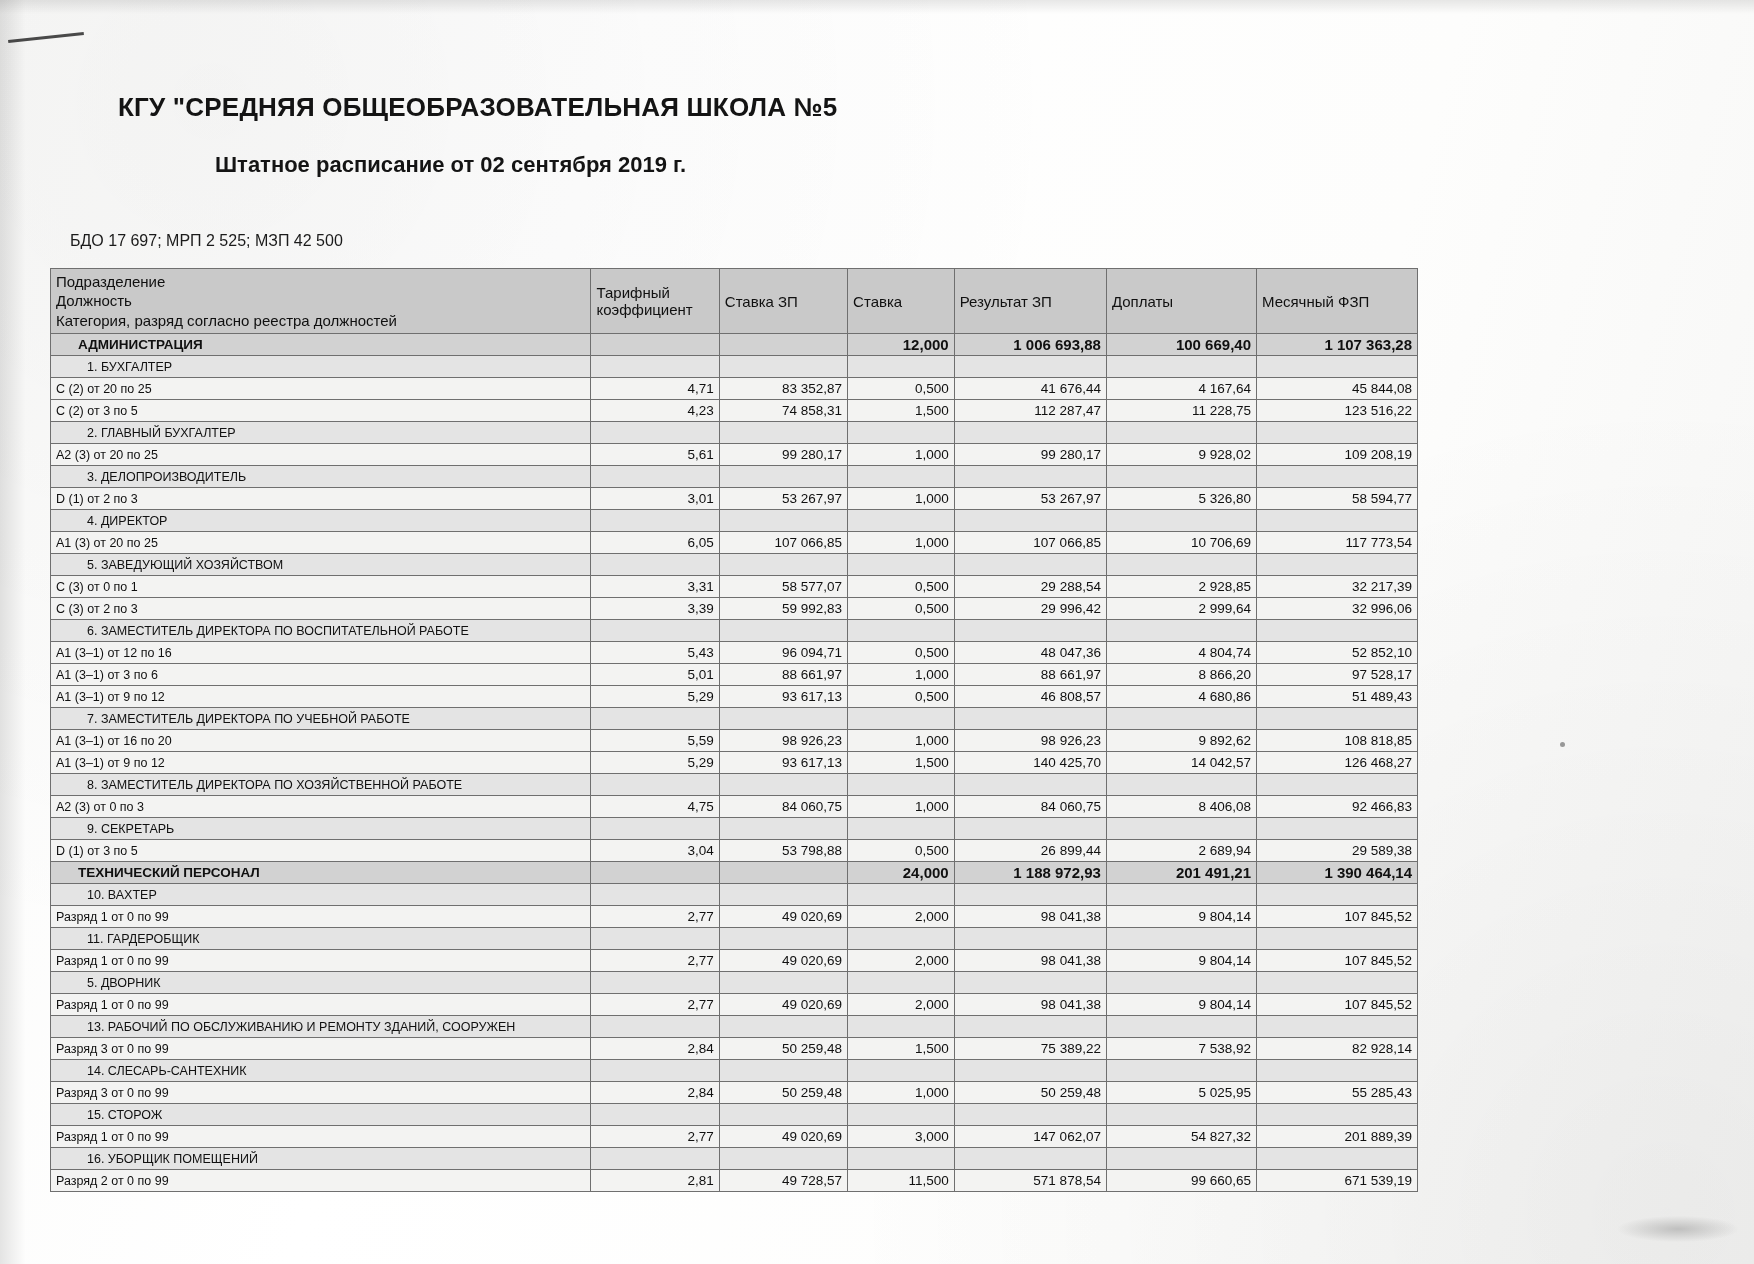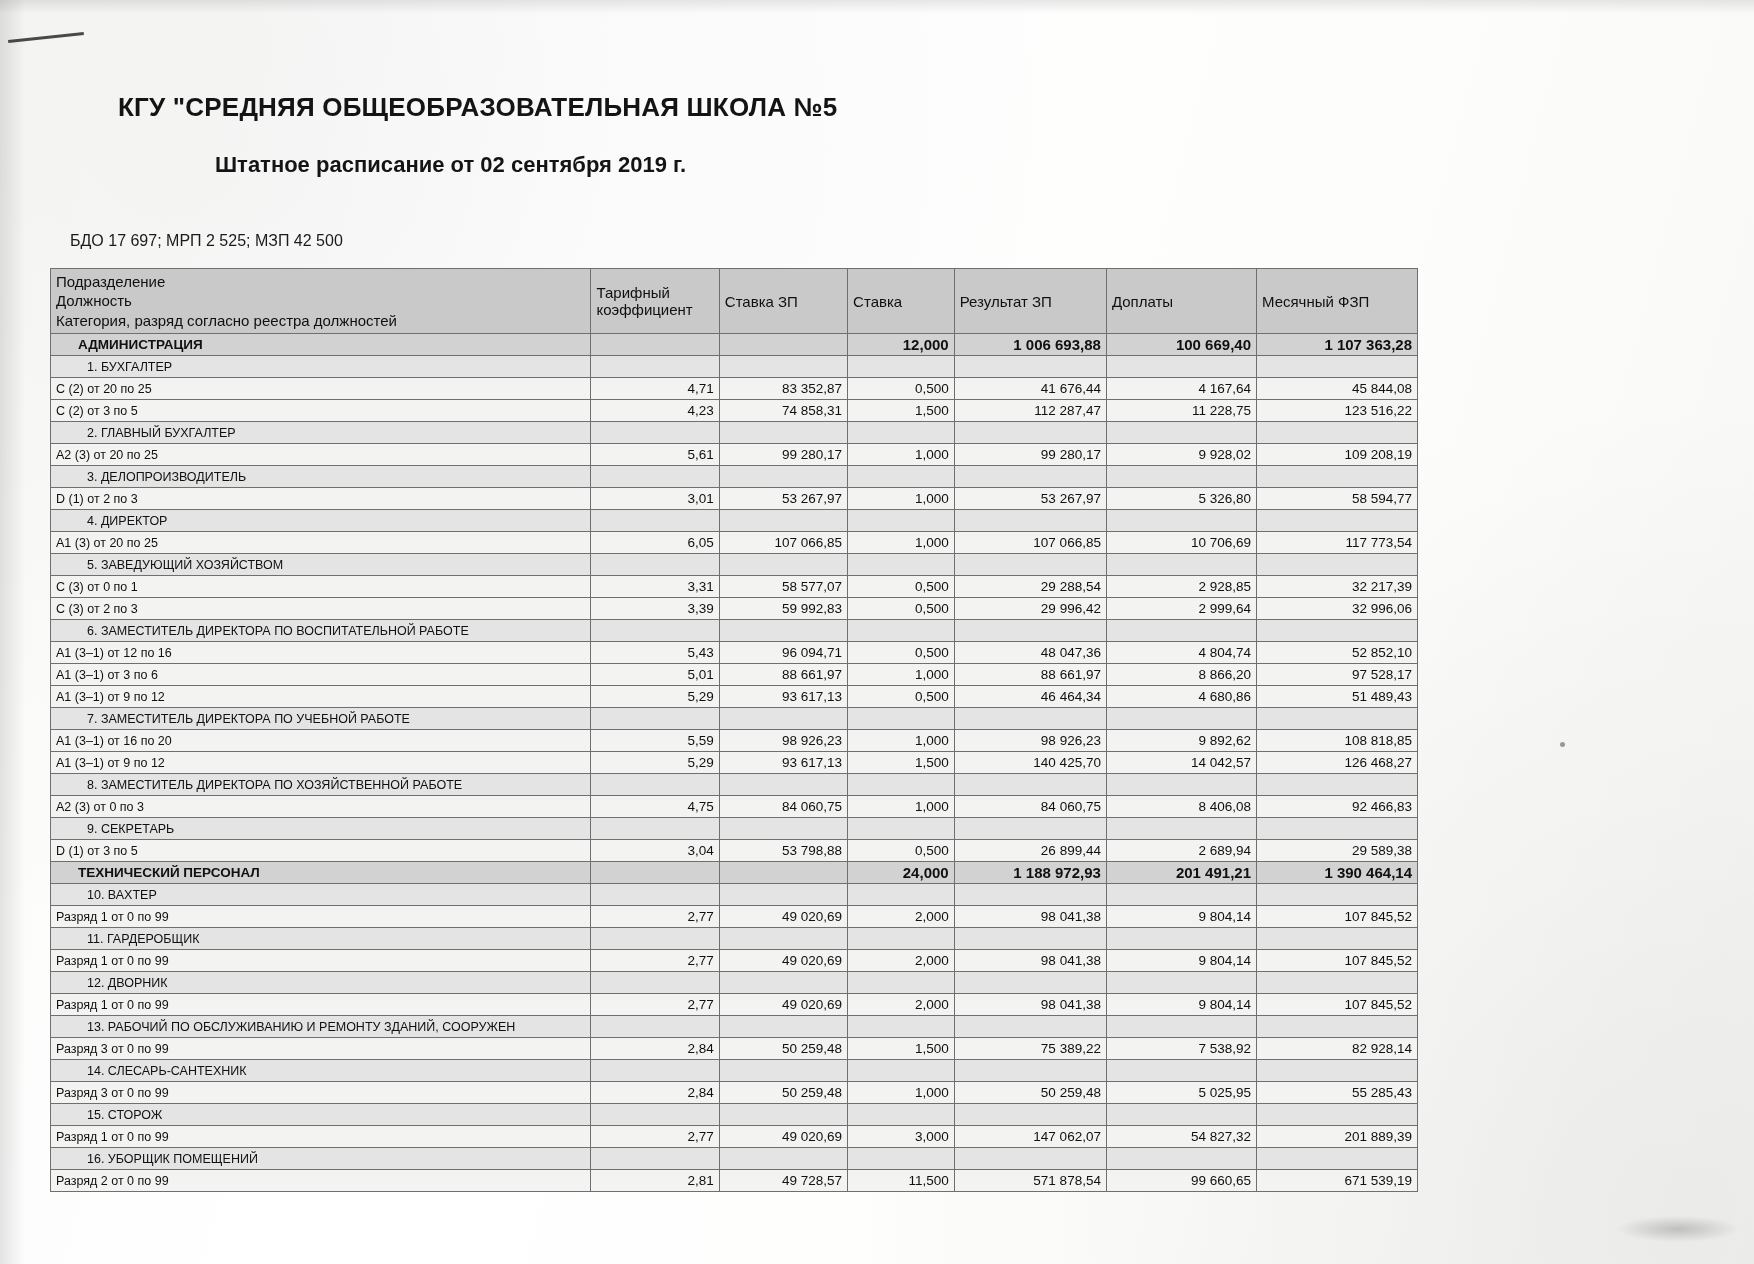--- a/index.html
+++ b/index.html
@@ -334,21 +334,21 @@
           <td class="num">1,000</td>
           <td class="num">88 661,97</td>
           <td class="num">8 866,20</td>
           <td class="num">97 528,17</td>
         </tr>
         <tr class="detail">
           <td class="lbl">A1 (3–1) от 9 по 12</td>
           <td class="num">5,29</td>
           <td class="num">93 617,13</td>
           <td class="num">0,500</td>
-          <td class="num">46 464,34</td>
+          <td class="num">46 808,57</td>
           <td class="num">4 680,86</td>
           <td class="num">51 489,43</td>
         </tr>
         <tr class="position">
           <td class="lbl">7. ЗАМЕСТИТЕЛЬ ДИРЕКТОРА ПО УЧЕБНОЙ РАБОТЕ</td>
           <td class="num"></td>
           <td class="num"></td>
           <td class="num"></td>
           <td class="num"></td>
           <td class="num"></td>
@@ -447,21 +447,21 @@
         <tr class="detail">
           <td class="lbl">Разряд 1 от 0 по 99</td>
           <td class="num">2,77</td>
           <td class="num">49 020,69</td>
           <td class="num">2,000</td>
           <td class="num">98 041,38</td>
           <td class="num">9 804,14</td>
           <td class="num">107 845,52</td>
         </tr>
         <tr class="position">
-          <td class="lbl">12. ДВОРНИК</td>
+          <td class="lbl">5. ДВОРНИК</td>
           <td class="num"></td>
           <td class="num"></td>
           <td class="num"></td>
           <td class="num"></td>
           <td class="num"></td>
           <td class="num"></td>
         </tr>
         <tr class="detail">
           <td class="lbl">Разряд 1 от 0 по 99</td>
           <td class="num">2,77</td>

